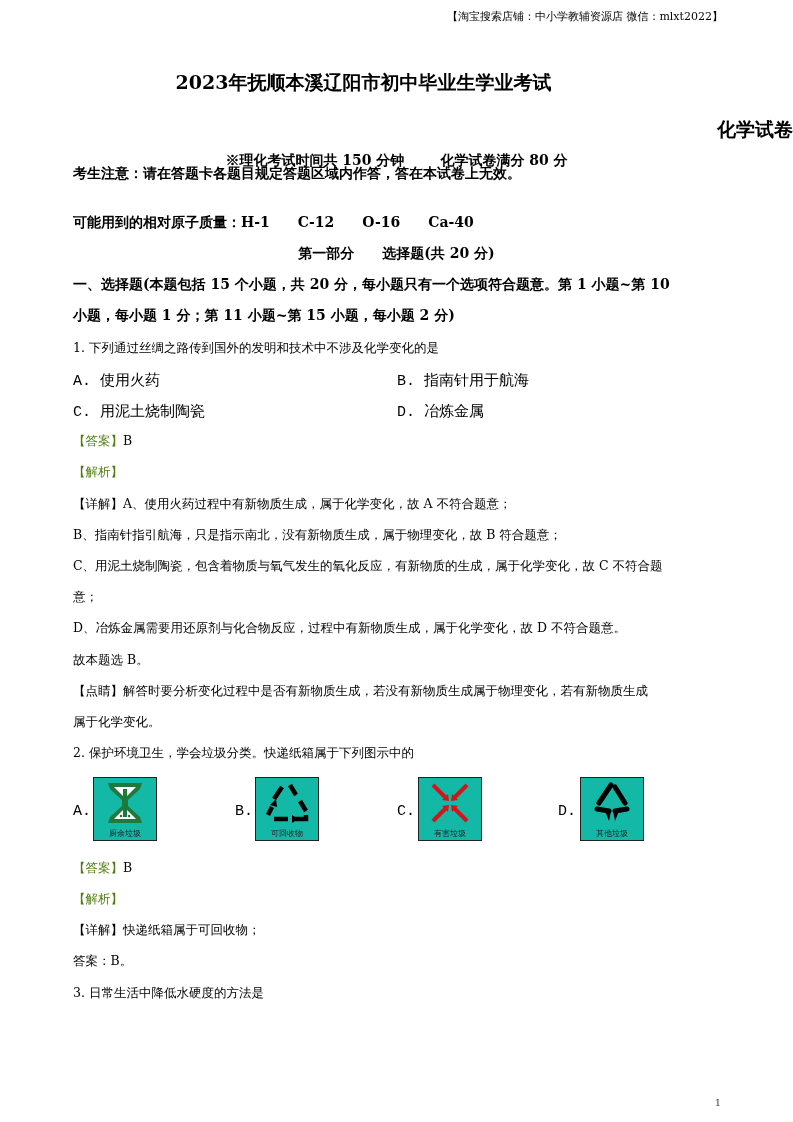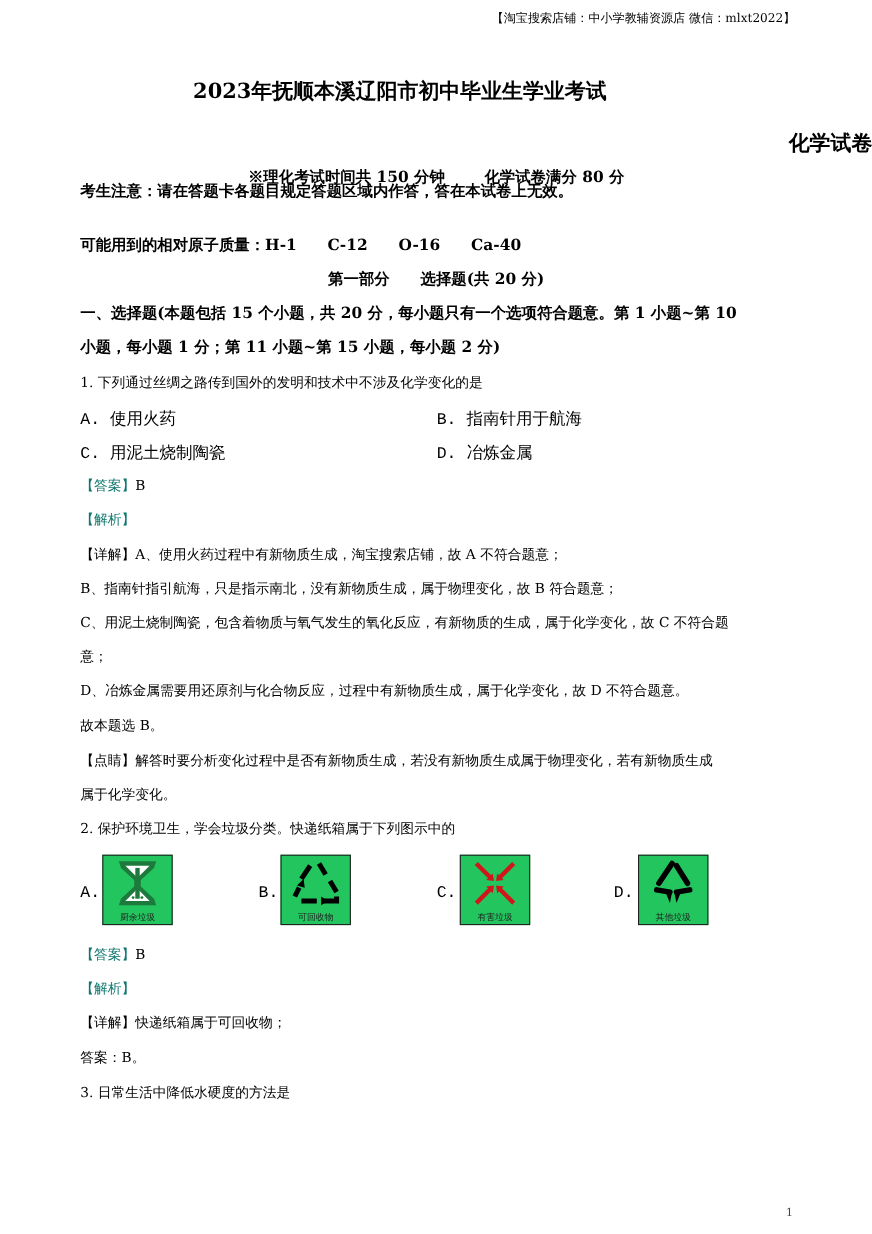--- a/index.html
+++ b/index.html
@@ -6,24 +6,24 @@
   body { width: 793px; height: 1122px; position: relative; overflow: hidden;
          font-family: "DejaVu Serif", "Liberation Serif", serif; color: #000; }
   .abs { position: absolute; white-space: nowrap; }
   .hdr { top: 9px; right: 70px; font-size: 11px; }
   .title1 { top: 70px; left: 0; width: 727px; text-align: center; font-size: 19px; font-weight: bold; }
   .title2 { top: 117px; left: 0; width: 793px; text-align: right; font-size: 19px; font-weight: bold; }
   .info { left: 0; width: 793px; text-align: center; font-size: 14px; font-weight: bold; }
   .bold14 { left: 73px; font-size: 14px; font-weight: bold; }
   .txt { left: 73px; font-size: 12.5px; }
   .opt { font-size: 15px; font-family: Liberation Mono, monospace; }
-  .tag { color: #0f766e; }
+  .tag { color: #4d7c0f; }
   .gap { display: inline-block; width: 36px; }
   .gap2 { display: inline-block; width: 28px; }
-  .icon-box { position: absolute; width: 62px; height: 62px; border: 1px solid #222; background: #22c55e; }
+  .icon-box { position: absolute; width: 62px; height: 62px; border: 1px solid #222; background: #14b8a6; }
   .icon-box svg { position: absolute; left: 6px; top: 3px; }
   .icon-cap { position: absolute; bottom: 1px; left: 0; width: 62px; text-align: center; font-size: 8px; color: #222; }
   .pg { bottom: 14px; right: 72px; font-size: 10px; color: #444; }
 </style>
 </head>
 <body>
 
 <div class="abs hdr">【淘宝搜索店铺：中小学教辅资源店  微信：mlxt2022】</div>
 
 <div class="abs title1">2023年抚顺本溪辽阳市初中毕业生学业考试</div>
@@ -51,21 +51,21 @@
 <div class="abs opt" style="top:371px;left:397px;">B.  指南针用于航海</div>
 <div class="abs opt" style="top:402px;left:73px;">C.  用泥土烧制陶瓷</div>
 <div class="abs opt" style="top:402px;left:397px;">D.  冶炼金属</div>
 
 <div class="abs txt" style="top:433px;">
   <span class="tag">【答案】</span><span>B</span>
 </div>
 <div class="abs txt tag" style="top:464px;">【解析】</div>
 
 <div class="abs txt" style="top:496px;">
-  <span>【详解】</span><span>A、使用火药过程中有新物质生成，淘宝搜索店铺，故 A 不符合题意；</span>
+  <span>【详解】</span><span>A、使用火药过程中有新物质生成，属于化学变化，故 A 不符合题意；</span>
 </div>
 <div class="abs txt" style="top:527px;">B、指南针指引航海，只是指示南北，没有新物质生成，属于物理变化，故 B 符合题意；</div>
 <div class="abs txt" style="top:558px;">C、用泥土烧制陶瓷，包含着物质与氧气发生的氧化反应，有新物质的生成，属于化学变化，故 C 不符合题</div>
 <div class="abs txt" style="top:589px;">意；</div>
 <div class="abs txt" style="top:620px;">D、冶炼金属需要用还原剂与化合物反应，过程中有新物质生成，属于化学变化，故 D 不符合题意。</div>
 <div class="abs txt" style="top:652px;">故本题选 B。</div>
 <div class="abs txt" style="top:683px;">
   <span>【点睛】</span><span>解答时要分析变化过程中是否有新物质生成，若没有新物质生成属于物理变化，若有新物质生成</span>
 </div>
 <div class="abs txt" style="top:714px;">属于化学变化。</div>

